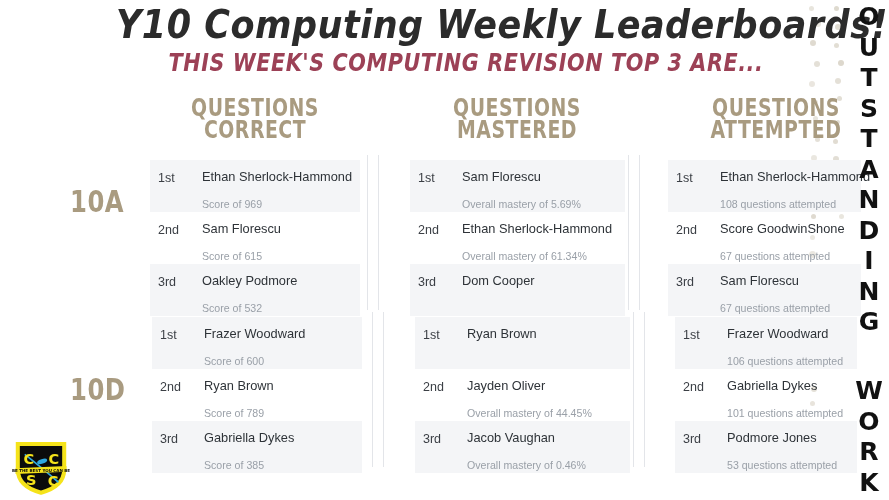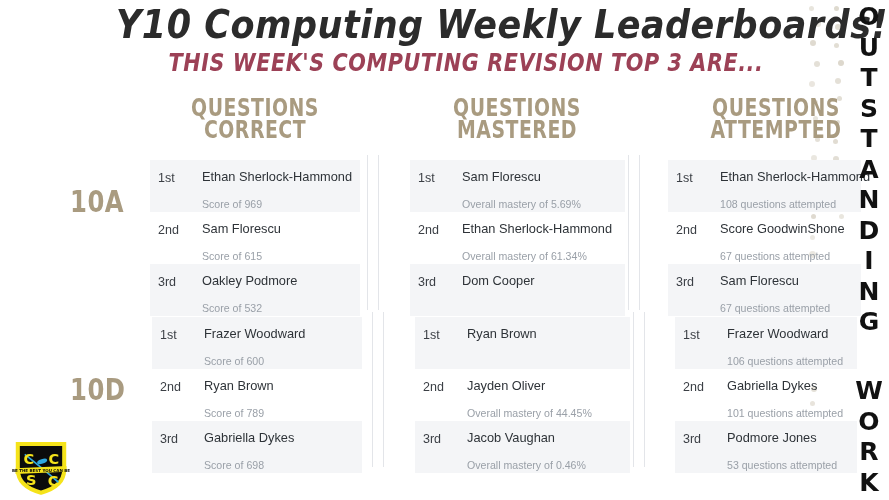--- a/index.html
+++ b/index.html
@@ -276,21 +276,21 @@
         <div class="rank">2nd</div>
         <div class="entry">
           <div class="pname">Ryan Brown</div>
           <div class="pstat">Score of 789</div>
         </div>
       </div>
       <div class="row shaded">
         <div class="rank">3rd</div>
         <div class="entry">
           <div class="pname">Gabriella Dykes</div>
-          <div class="pstat">Score of 698</div>
+          <div class="pstat">Score of 385</div>
         </div>
       </div>
     </div>
   <div class="board" id="b-10d-mastered" style="left:415px;top:317px;width:215px;">
       <div class="row shaded">
         <div class="rank">1st</div>
         <div class="entry">
           <div class="pname">Ryan Brown</div>
         </div>
       </div>

